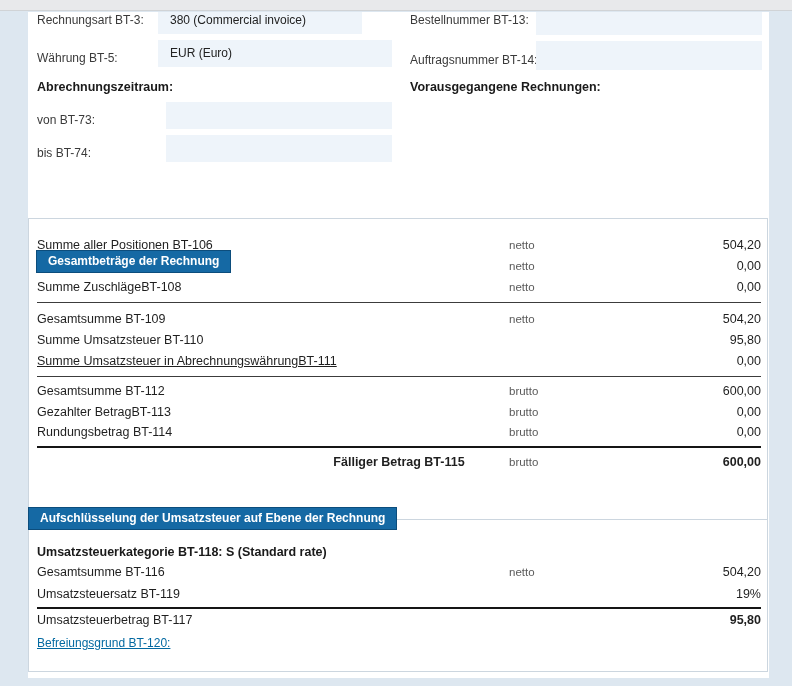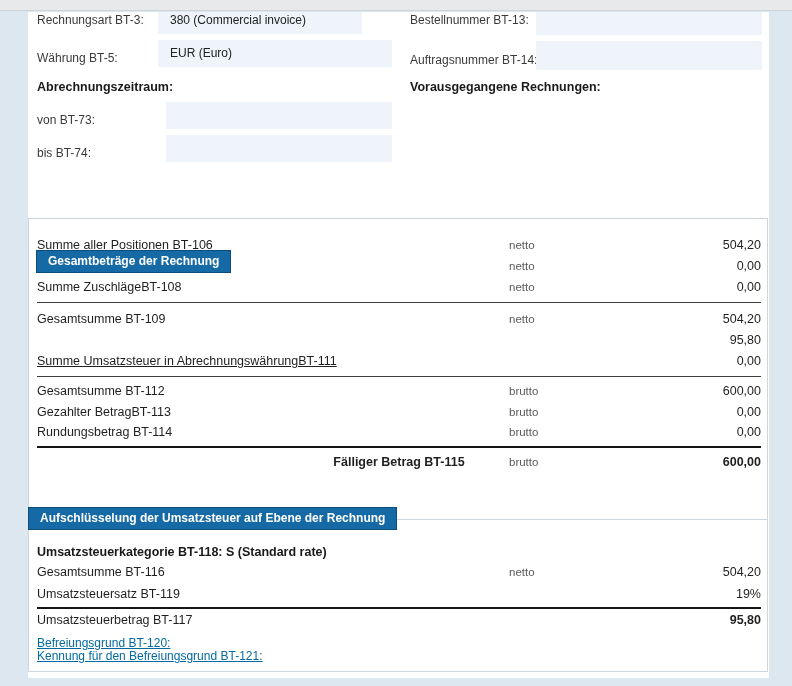--- a/index.html
+++ b/index.html
@@ -101,20 +101,21 @@
     </div>
 
     <div class="sep" style="top:83px;"></div>
 
     <div class="trow" style="top:93px;">
       <span class="lbl">Gesamtsumme BT-109</span>
       <span class="qual">netto</span>
       <span class="amt">504,20</span>
     </div>
     <div class="trow" style="top:114px;">
+      <span class="lbl">Summe Umsatzsteuer BT-110</span>
       <span class="qual"></span>
       <span class="amt">95,80</span>
     </div>
     <div class="trow" style="top:135px;text-decoration:underline;">
       <span class="lbl">Summe Umsatzsteuer in AbrechnungswährungBT-111</span>
       <span class="qual"></span>
       <span class="amt">0,00</span>
     </div>
 
     <div class="sep" style="top:157px;"></div>
@@ -162,16 +163,15 @@
 
     <div class="sep2" style="top:87px;"></div>
 
     <div class="trow" style="top:93px;">
       <span class="lbl">Umsatzsteuerbetrag BT-117</span>
       <span class="qual"></span>
       <span class="amt bold">95,80</span>
     </div>
 
     <div class="smalltext" style="left:8px; top:117px;">Befreiungsgrund BT-120:</div>
-    <div class="smalltext" style="left:8px; top:130px;">Kennung für den Befreiungsgrund BT-121:</div>
   </div>
 
 </div>
 
 </body></html>

